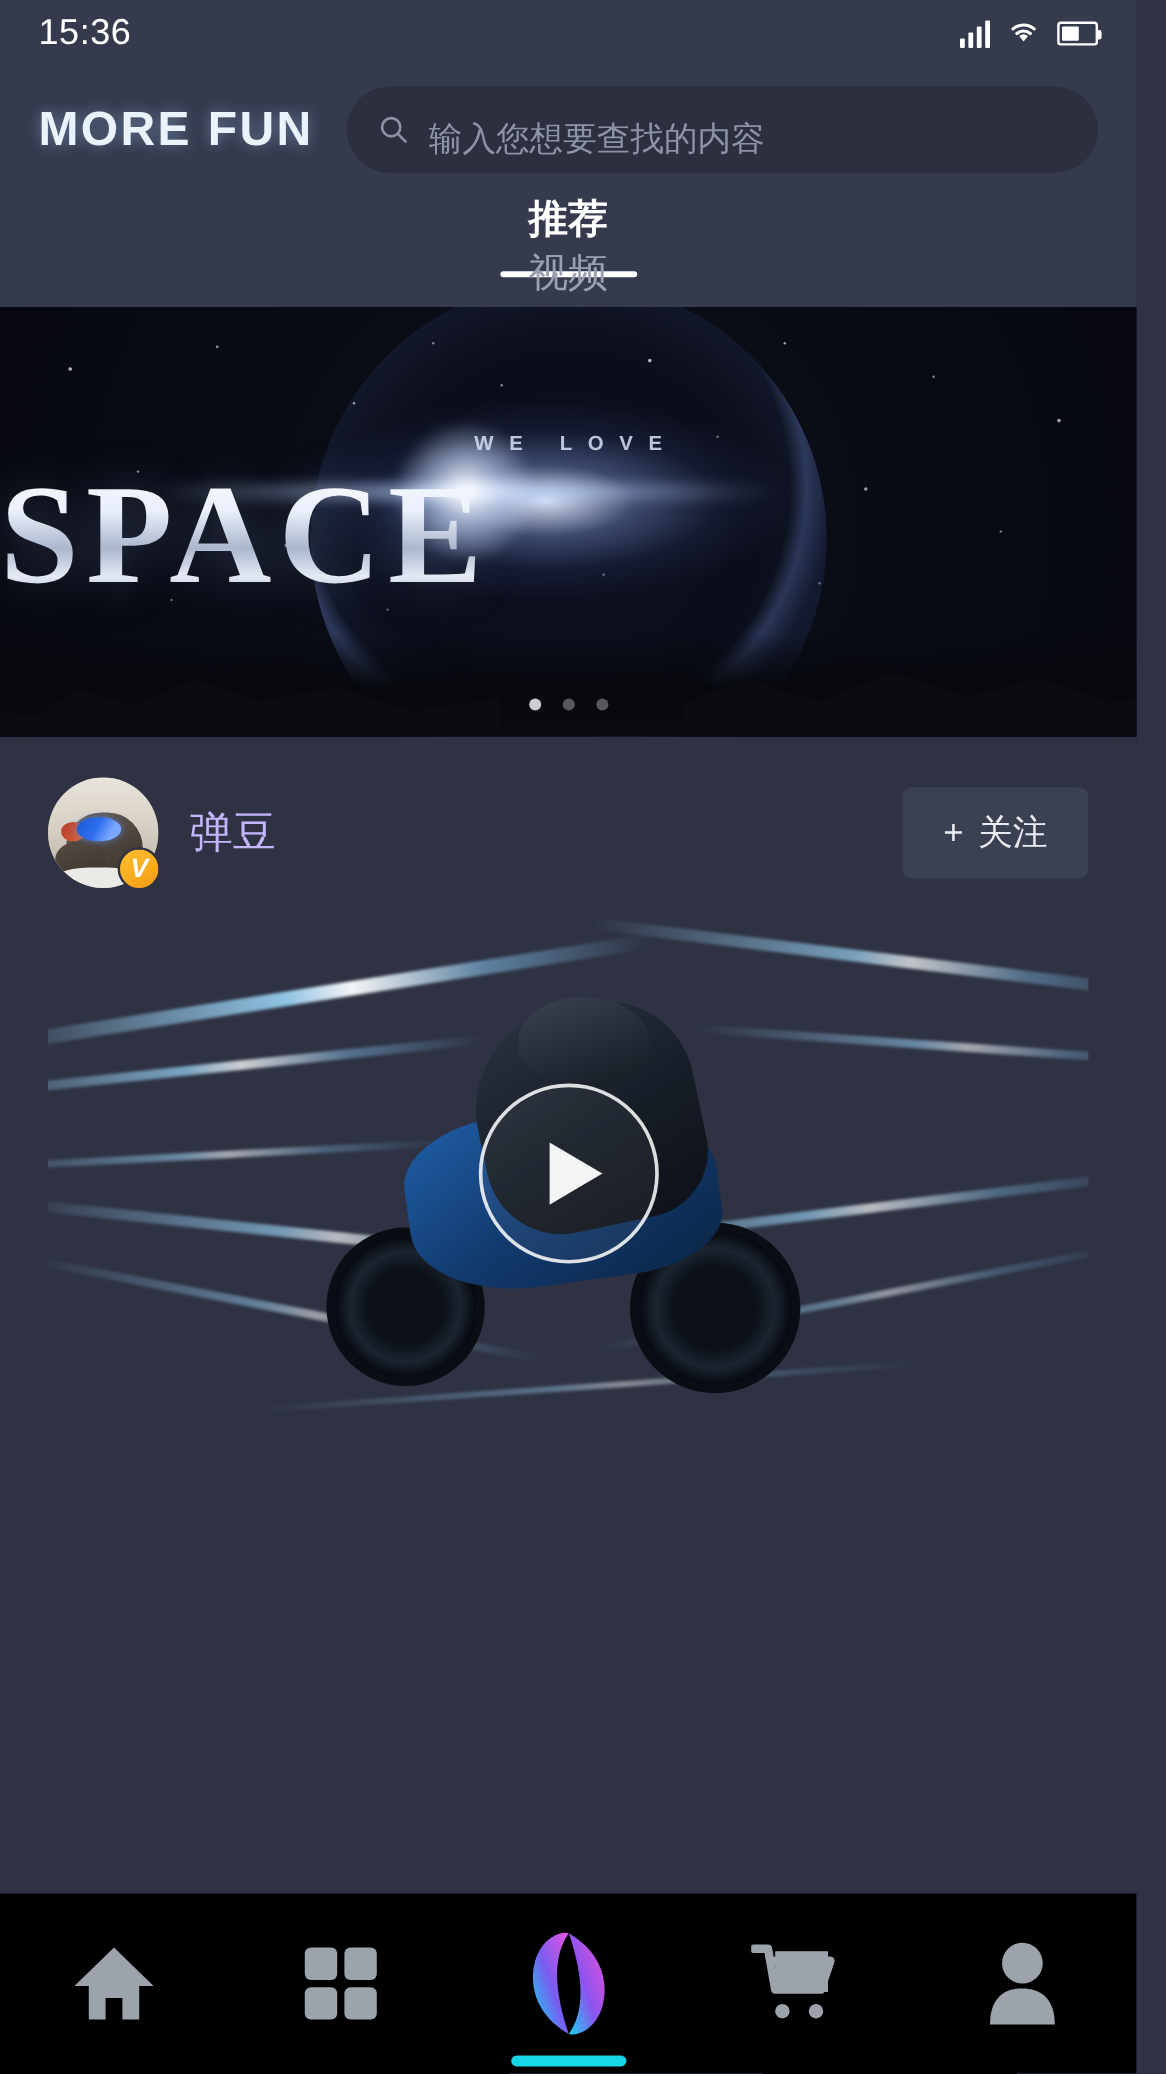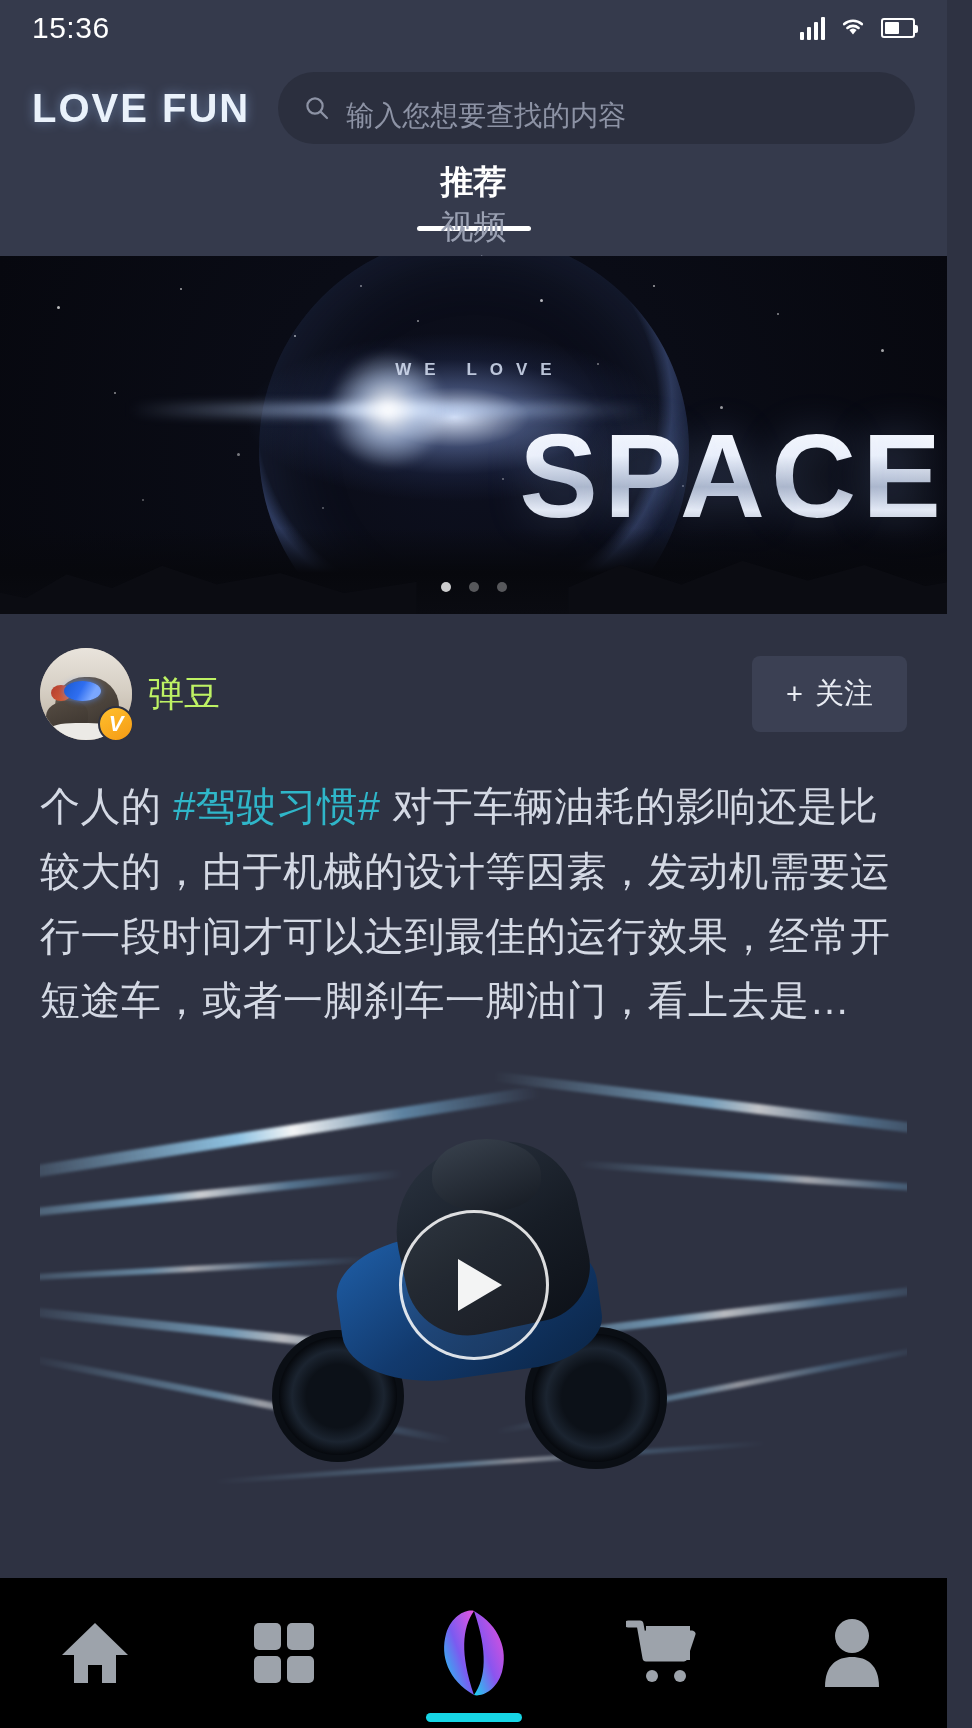--- a/index.html
+++ b/index.html
@@ -87,25 +87,26 @@
     width:120px; height:120px; border-radius:50%;
     background:radial-gradient(circle, rgba(255,255,255,.98) 0%, rgba(205,225,255,.55) 35%, rgba(120,160,240,0) 70%);
     filter:blur(4px);
   }
   .welove {
     position:absolute; left:0; right:0; top:104px; text-align:center;
     color:#d8e2f5; font-size:17px; letter-spacing:13px; font-weight:600;
     text-indent:13px; opacity:.85;
   }
   .spaceword {
-    position:absolute; left:0; right:0; top:152px; text-align:right;
+    position:absolute; left:0; right:0; top:122px; text-align:left;
     font-size:118px; font-weight:700; letter-spacing:6px;
     background:linear-gradient(180deg,#ffffff 0%,#f2f5fb 35%,#aeb7c8 58%,#e9edf5 75%,#8e97a8 100%);
     -webkit-background-clip:text; background-clip:text; color:transparent;
     text-shadow:0 0 40px rgba(160,190,255,.25);
+    font-family:Liberation Serif, serif;
   }
   .ridge {
     position:absolute; left:0; right:0; bottom:0; height:86px;
     background:
       linear-gradient(180deg, rgba(0,0,0,0) 0%, #07080d 52%, #0a0b11 100%);
   }
   .ridge::before {
     content:""; position:absolute; left:-4%; bottom:0; width:48%; height:62px;
     background:#0b0c12;
     clip-path:polygon(0 100%,6% 62%,14% 74%,23% 36%,33% 58%,44% 22%,56% 52%,70% 34%,84% 66%,100% 48%,100% 100%);
@@ -146,21 +147,21 @@
     background:linear-gradient(120deg,#b23b2e,#e06a3c); border-radius:50%; }
   .av-collar { position:absolute; left:10%; bottom:0; width:72%; height:18%;
     background:#eceae6; border-radius:40% 40% 0 0; }
   .badge-v {
     position:absolute; right:-2px; bottom:-2px; width:36px; height:36px;
     border-radius:50%; background:linear-gradient(150deg,#ffc02e,#f59a14);
     display:flex; align-items:center; justify-content:center;
     color:#fff; font-size:22px; font-weight:700; font-style:italic;
     border:2px solid #2e3242; line-height:1;
   }
-  .author-name { color:#bef264; font-size:36px; margin-left:16px; }
+  .author-name { color:#c4b5fd; font-size:36px; margin-left:26px; }
   .follow-btn {
     margin-left:auto; background:#3b4053; color:#e9ecf3;
     font-size:29px; border-radius:8px; padding:18px 34px;
     display:flex; align-items:center; gap:12px; border:none;
   }
   .post-text {
     color:#d4d9e4; font-size:40px; line-height:1.62;
     padding:26px 0 22px; letter-spacing:.5px;
   }
   .hashtag { color:#2fb6c9; }
@@ -236,21 +237,21 @@
           <path d="M8.4 12.9a8.7 8.7 0 0111.2 0" stroke="#fff" stroke-width="2.6" fill="none" stroke-linecap="round"></path>
         </svg>
       </span>
       <span class="batt">
           <i></i>
         </span>
     </div>
   </div>
 
   <div class="header">
-    <div class="logo">LOVE FUN</div>
+    <div class="logo">MORE FUN</div>
     <div class="searchbox">
       <span class="search-ico">
         <svg width="26" height="26" viewBox="0 0 26 26">
           <circle cx="11" cy="11" r="7.6" stroke="#8d93a5" stroke-width="2.2" fill="none"></circle>
           <line x1="16.6" y1="16.6" x2="23" y2="23" stroke="#8d93a5" stroke-width="2.2" stroke-linecap="round"></line>
         </svg>
       </span>
       <span class="search-ph">输入您想要查找的内容</span>
     </div>
   </div>
@@ -319,23 +320,20 @@
         </div>
         <div class="badge-v">V</div>
       </div>
       <div class="author-name">弹豆</div>
       <button class="follow-btn">
         <span>+</span>
         <span>关注</span>
       </button>
     </div>
 
-    <div class="post-text">
-      <span>个人的 </span><span class="hashtag">#驾驶习惯#</span><span> 对于车辆油耗的影响还是比较大的，由于机械的设计等因素，发动机需要运行一段时间才可以达到最佳的运行效果，经常开短途车，或者一脚刹车一脚油门，看上去是…</span>
-    </div>
 
     <div class="media">
       <span class="streak" style="left:-6%;top:16%;width:64%;height:12px;transform:rotate(-9deg);"></span>
       <span class="streak" style="left:-10%;top:30%;width:52%;height:8px;transform:rotate(-6deg);opacity:.8"></span>
       <span class="streak" style="left:-8%;top:46%;width:46%;height:6px;transform:rotate(-3deg);opacity:.6"></span>
       <span class="streak" style="left:-4%;top:60%;width:58%;height:9px;transform:rotate(6deg);opacity:.7"></span>
       <span class="streak" style="left:-2%;top:74%;width:50%;height:7px;transform:rotate(11deg);opacity:.55"></span>
       <span class="streak" style="right:-8%;top:10%;width:56%;height:10px;transform:rotate(7deg);opacity:.75"></span>
       <span class="streak" style="right:-10%;top:26%;width:48%;height:7px;transform:rotate(4deg);opacity:.6"></span>
       <span class="streak" style="right:-6%;top:56%;width:60%;height:8px;transform:rotate(-7deg);opacity:.7"></span>

